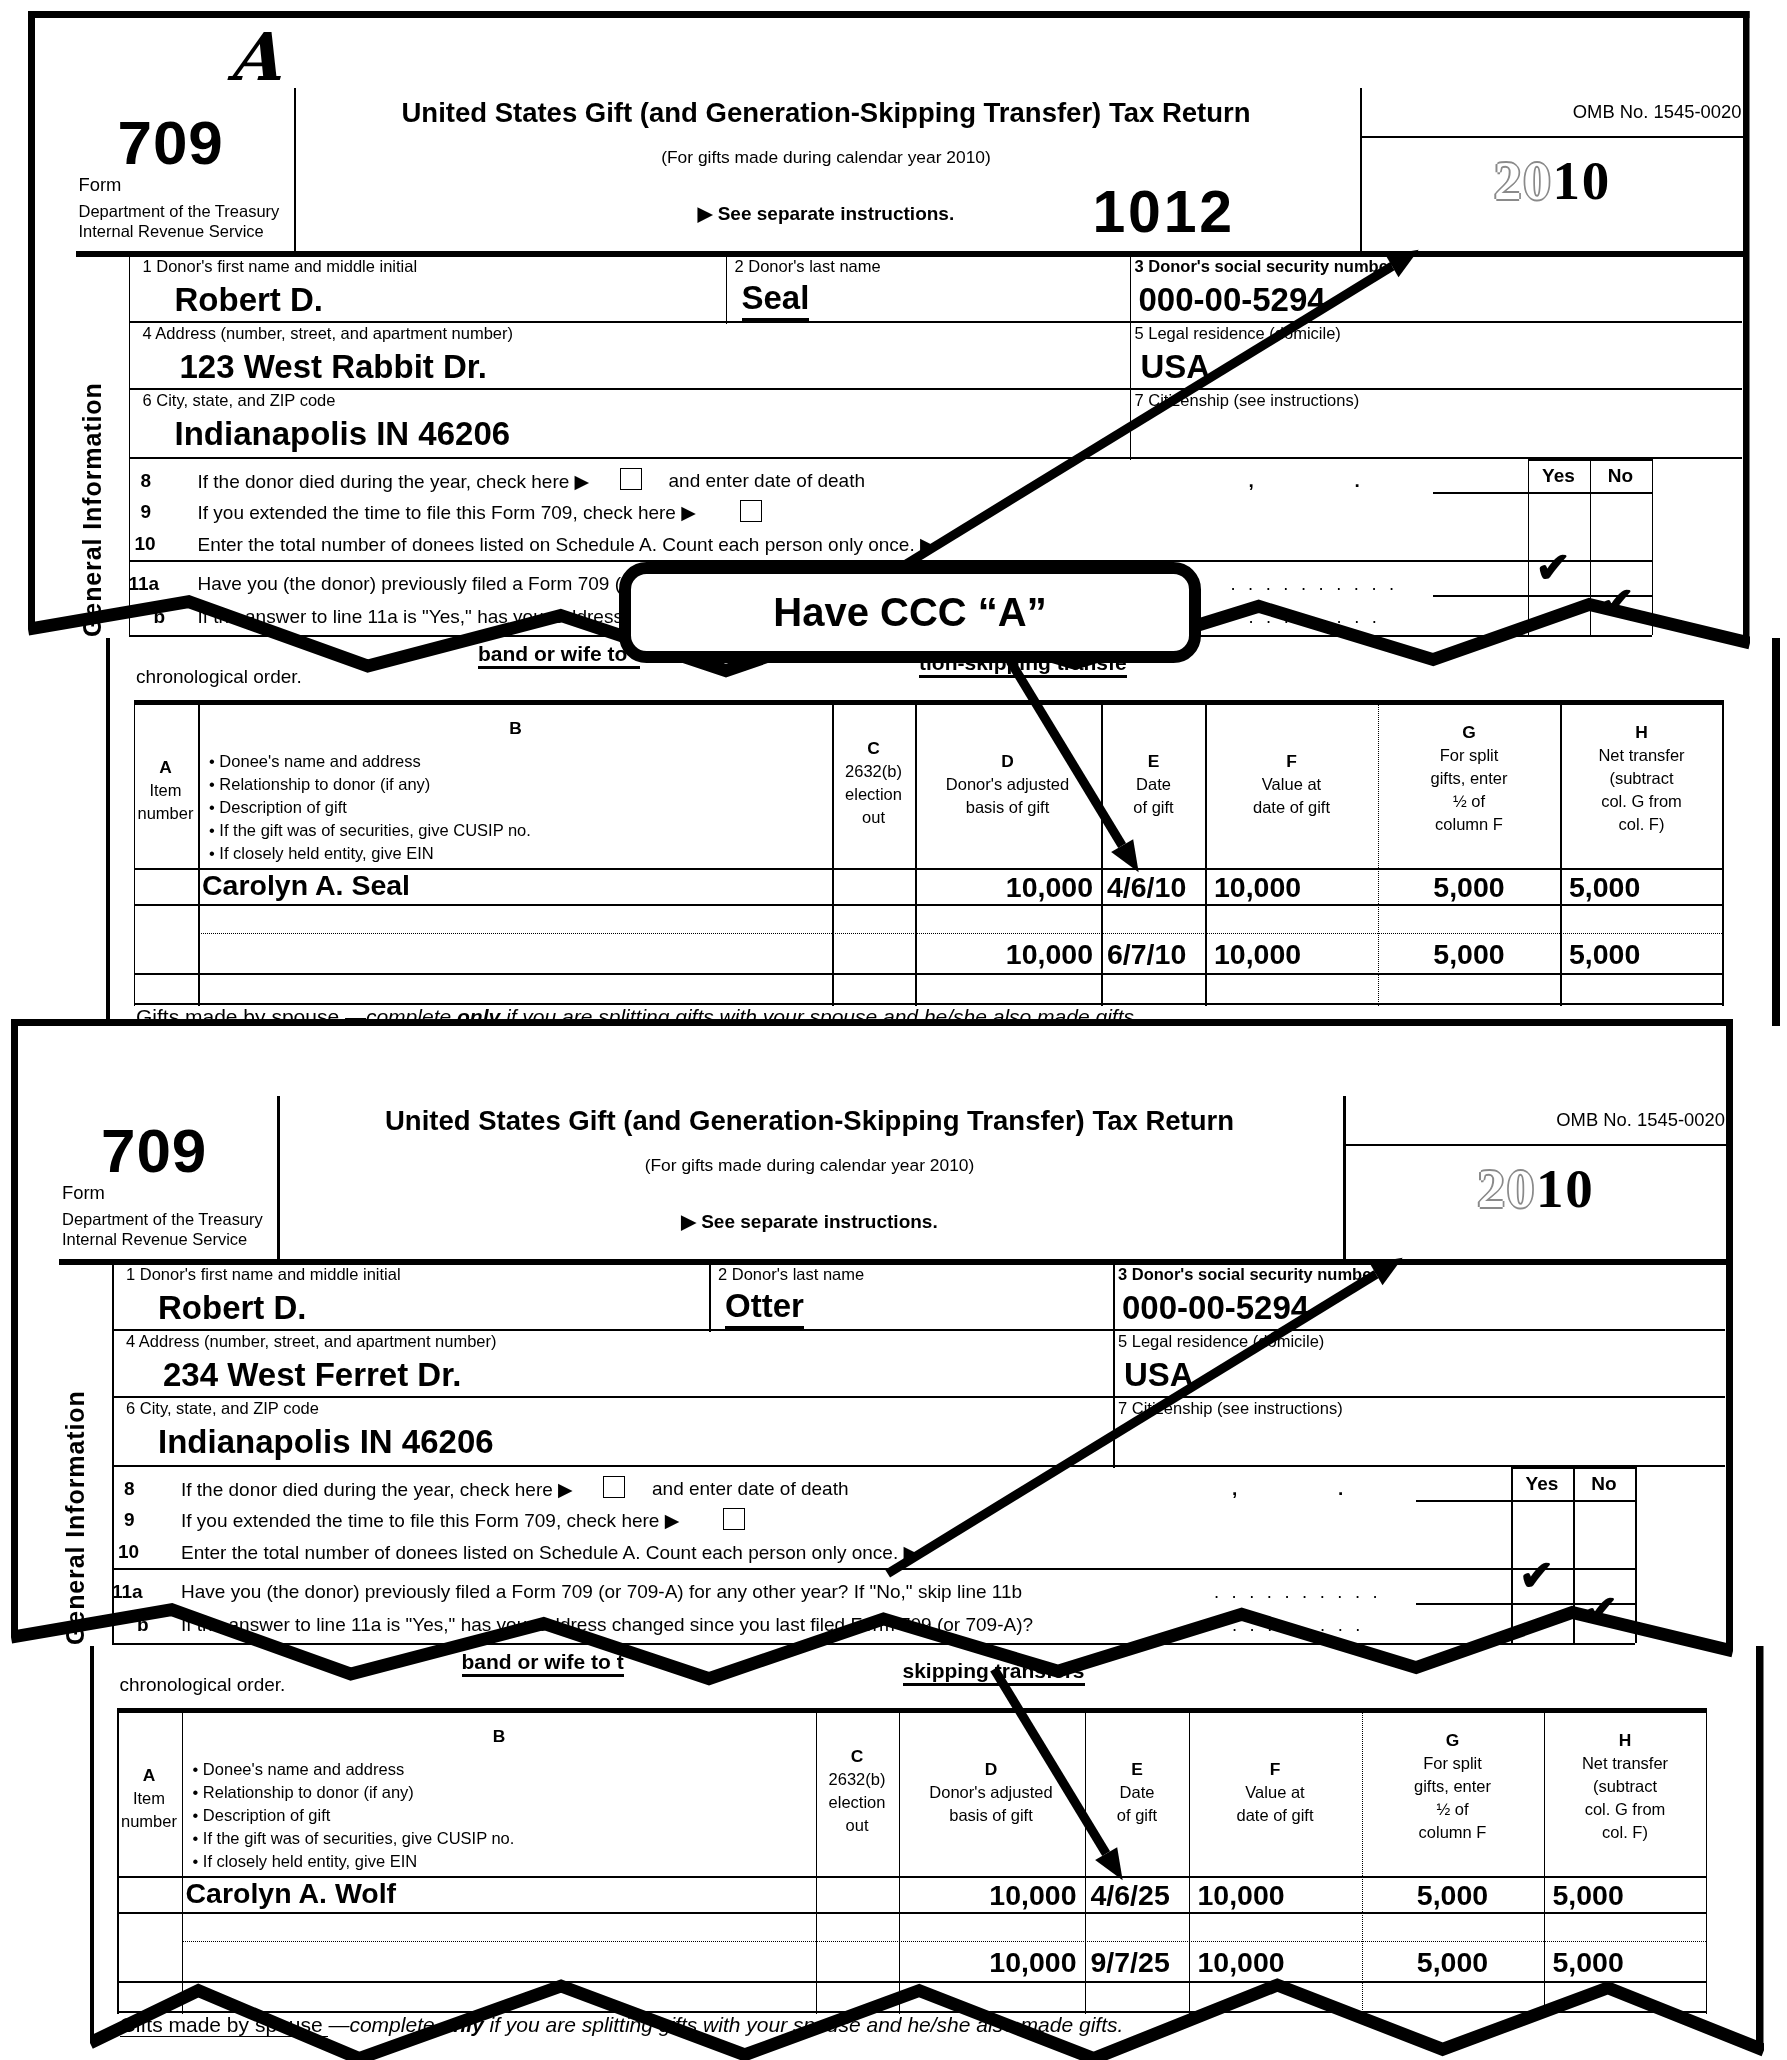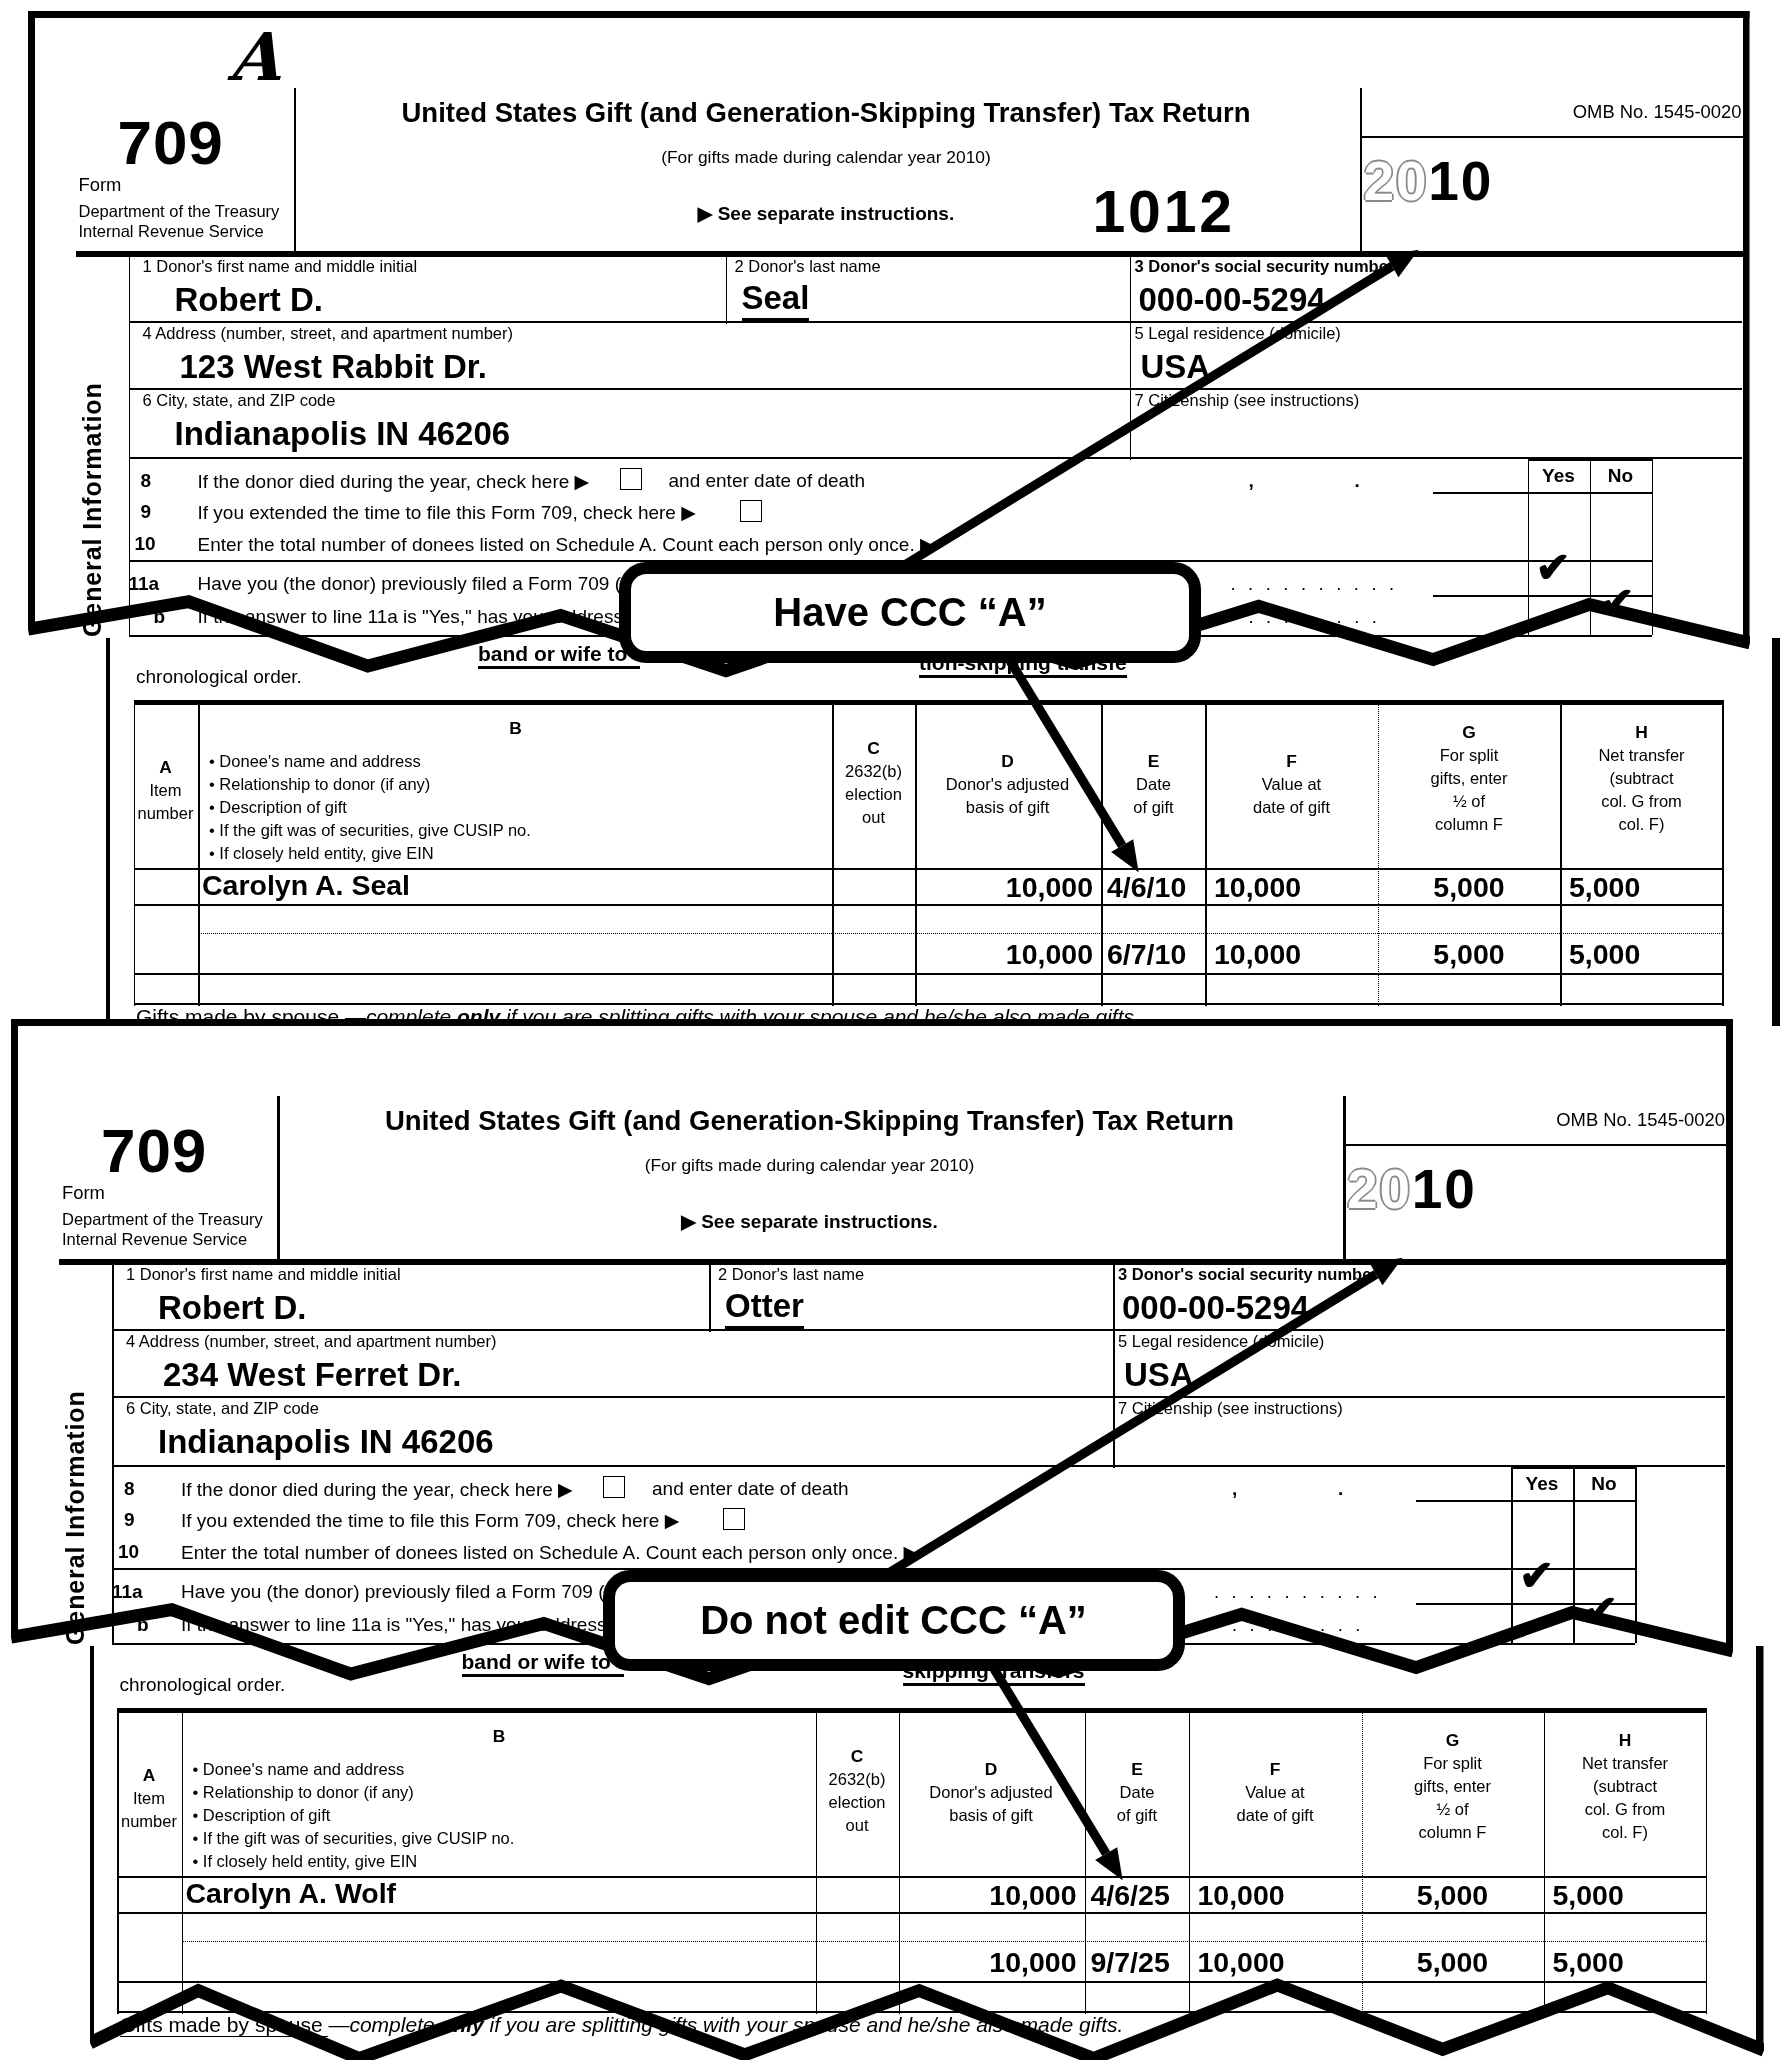--- a/index.html
+++ b/index.html
@@ -49,21 +49,21 @@
 
   .hw-a{position:absolute;left:207px;top:7.3px;font-family:"DejaVu Serif",serif;
         font-style:italic;font-weight:bold;font-size:66px;transform:skewX(-6deg);}
   .form-word{position:absolute;left:51px;top:163px;font-size:18.4px;}
   .form-num{position:absolute;left:90px;top:96px;font-weight:bold;font-size:62px;letter-spacing:0.9px;}
   .dept{position:absolute;left:51px;font-size:16.5px;}
   .title{position:absolute;left:275px;width:1047px;text-align:center;font-weight:bold;font-size:27.5px;top:86px;}
   .subtitle{position:absolute;left:275px;width:1047px;text-align:center;font-size:17.4px;top:136px;}
   .see-instr{position:absolute;left:275px;width:1047px;text-align:center;font-weight:bold;font-size:19px;top:191px;}
   .omb{position:absolute;left:1336px;width:378px;text-align:right;font-size:18.4px;top:90px;}
-  .year{position:absolute;left:1336px;width:378px;text-align:left;font-weight:bold;font-size:55px;top:138px;letter-spacing:1.8px;}
+  .year{position:absolute;left:1336px;width:378px;text-align:center;font-weight:bold;font-size:55px;top:138px;letter-spacing:1.8px;font-family:Liberation Serif, serif;}
   .y20{color:#fff;text-shadow:-1.8px 0 0 #8a8a8a,1.8px 0 0 #8a8a8a,0 -1.8px 0 #8a8a8a,0 1.8px 0 #8a8a8a;}
   .recv{position:absolute;left:1065px;top:167px;font-weight:bold;font-size:59px;letter-spacing:2.8px;}
 
   .flabel{position:absolute;font-size:16.5px;white-space:nowrap;}
   .fval{position:absolute;font-weight:bold;font-size:33px;white-space:nowrap;}
   .uname{border-bottom:5.5px solid #000;padding-bottom:1.8px;}
 
   .qnum{position:absolute;font-weight:bold;font-size:19px;}
   .qtxt{position:absolute;font-size:19px;white-space:nowrap;}
   .cb{position:absolute;width:22px;height:22px;border:1.8px solid #000;background:#fff;}
@@ -441,18 +441,15 @@
     <polyline points="0,673 175,643 370,713 580,658 760,718 950,653 1140,710 1340,648 1530,706 1700,646 1875,688" fill="none" stroke="#000" stroke-width="14" stroke-linejoin="miter"></polyline>
   </svg>
 
   <svg class="ann" viewBox="0 0 1947 1160">
     <line x1="984" y1="616" x2="1516" y2="290" stroke="#000" stroke-width="10"></line>
     <polygon points="1545,272 1523,302 1509,278" fill="#000"></polygon>
     <line x1="1100" y1="720" x2="1222" y2="921" stroke="#000" stroke-width="10"></line>
     <polygon points="1240,950 1210,928 1234,914" fill="#000"></polygon>
   </svg>
 
-  <div class="note-box">
-    <span>Do not edit CCC “A”</span>
-  </div>
 </section>
   </div>
 
 
 </body></html>

